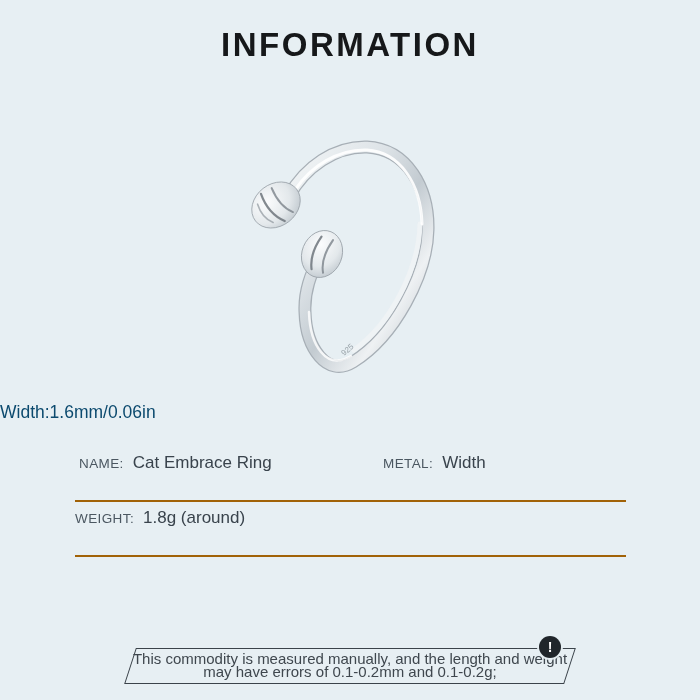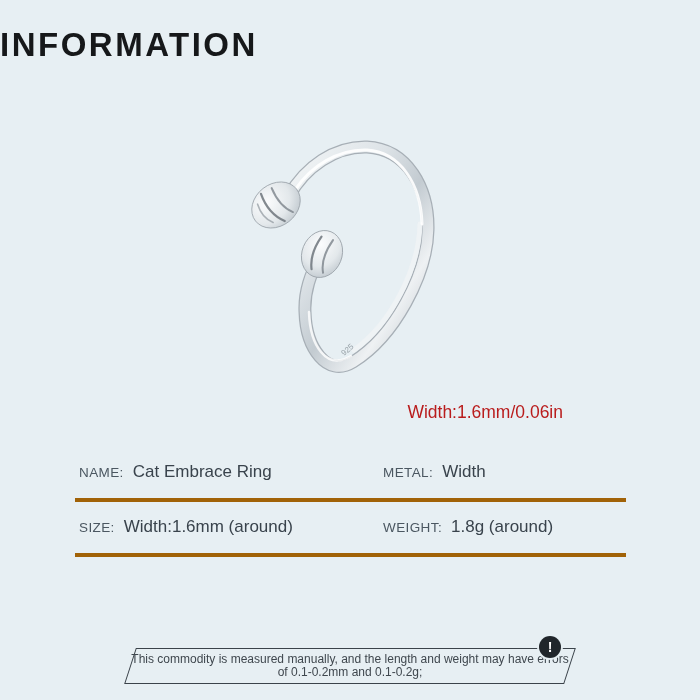--- a/index.html
+++ b/index.html
@@ -9,54 +9,55 @@
     width: 700px; height: 700px;
     background: #e7eff3;
     font-family: "Liberation Sans", "DejaVu Sans", sans-serif;
     overflow: hidden;
   }
 
   
   .page-title {
     position: absolute;
     top: 26px; left: 0; width: 700px;
+    text-align: center;
     font-size: 33px;
     font-weight: 600;
     letter-spacing: 2.5px;
     color: #16181a;
   }
 
   
   .ring-photo {
     position: absolute;
     left: 205px; top: 122px;
     width: 290px; height: 268px;
   }
 
   
   .size-caption {
     position: absolute;
     top: 402px; left: 0; width: 563px;
-    text-align: right;
+    text-align: left;
     font-size: 17.5px;
-    color: #b91c1c;
+    color: #0c4a6e;
   }
 
   
   .specs {
     position: absolute;
     left: 75px; top: 447px;
     width: 551px;
   }
   .spec-row {
     display: flex;
     height: 55px;
     align-items: flex-end;
-    border-bottom: 4px solid #a16207;
-    padding-bottom: 16px;
+    border-bottom: 2px solid #a16207;
+    padding-bottom: 27px;
     justify-content: flex-end;
   }
   .spec-cell { white-space: nowrap; }
   .spec-cell.left  { width: 308px; padding-left: 4px; }
   .spec-cell.right { flex: 1; }
   .spec-label {
     font-size: 13.5px;
     color: #4b5761;
     letter-spacing: 0.4px;
     margin-right: 9px;
@@ -77,21 +78,21 @@
     left: 0; top: 0; right: 0; bottom: 0;
     border: 1px solid #3b434a;
     transform: skewX(-18deg);
     background: transparent;
   }
   .banner-text {
     position: absolute;
     left: 0; top: 0; width: 100%;
     padding-top: 5px;
     text-align: center;
-    font-size: 12px;
+    font-size: 15px;
     line-height: 12.5px;
     color: #3f474e;
   }
   .banner-icon {
     position: absolute;
     left: 409px; top: -12px;
     width: 22px; height: 22px;
     border-radius: 50%;
     background: #20262b;
     color: #ffffff;
@@ -157,23 +158,20 @@
   <div class="spec-row">
     <div class="spec-cell left">
       <span class="spec-label">NAME:</span><span class="spec-value">Cat Embrace Ring</span>
     </div>
     <div class="spec-cell right">
       <span class="spec-label">METAL:</span><span class="spec-value">Width</span>
     </div>
   </div>
 
   <div class="spec-row">
-    <div class="spec-cell left">
-      <span class="spec-label">SIZE:</span><span class="spec-value">Width:1.6mm (around)</span>
-    </div>
     <div class="spec-cell right">
       <span class="spec-label">WEIGHT:</span><span class="spec-value">1.8g (around)</span>
     </div>
   </div>
 
 
 </section>
 
 <div class="banner">
   <div class="banner-frame"></div>

